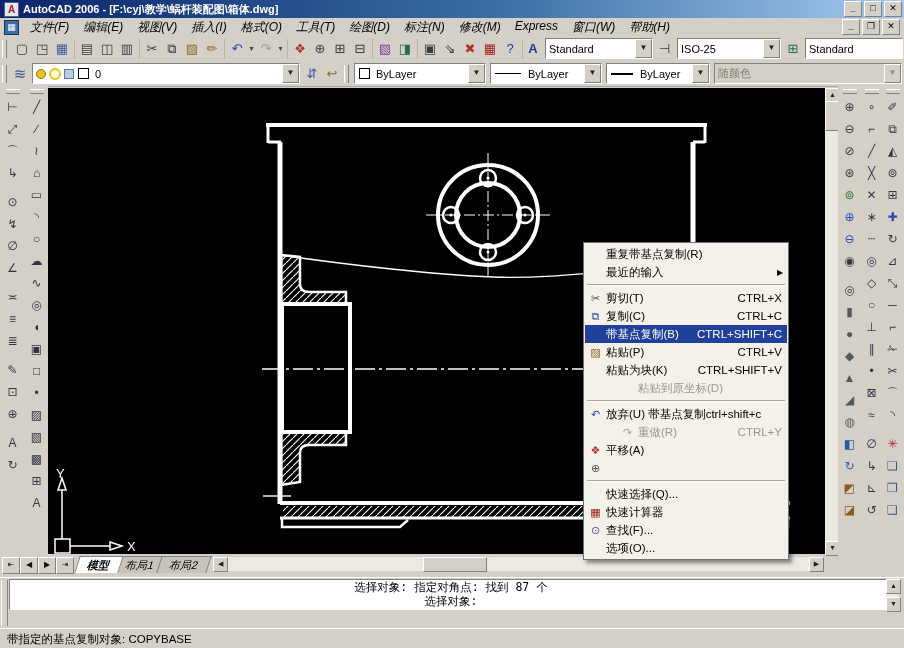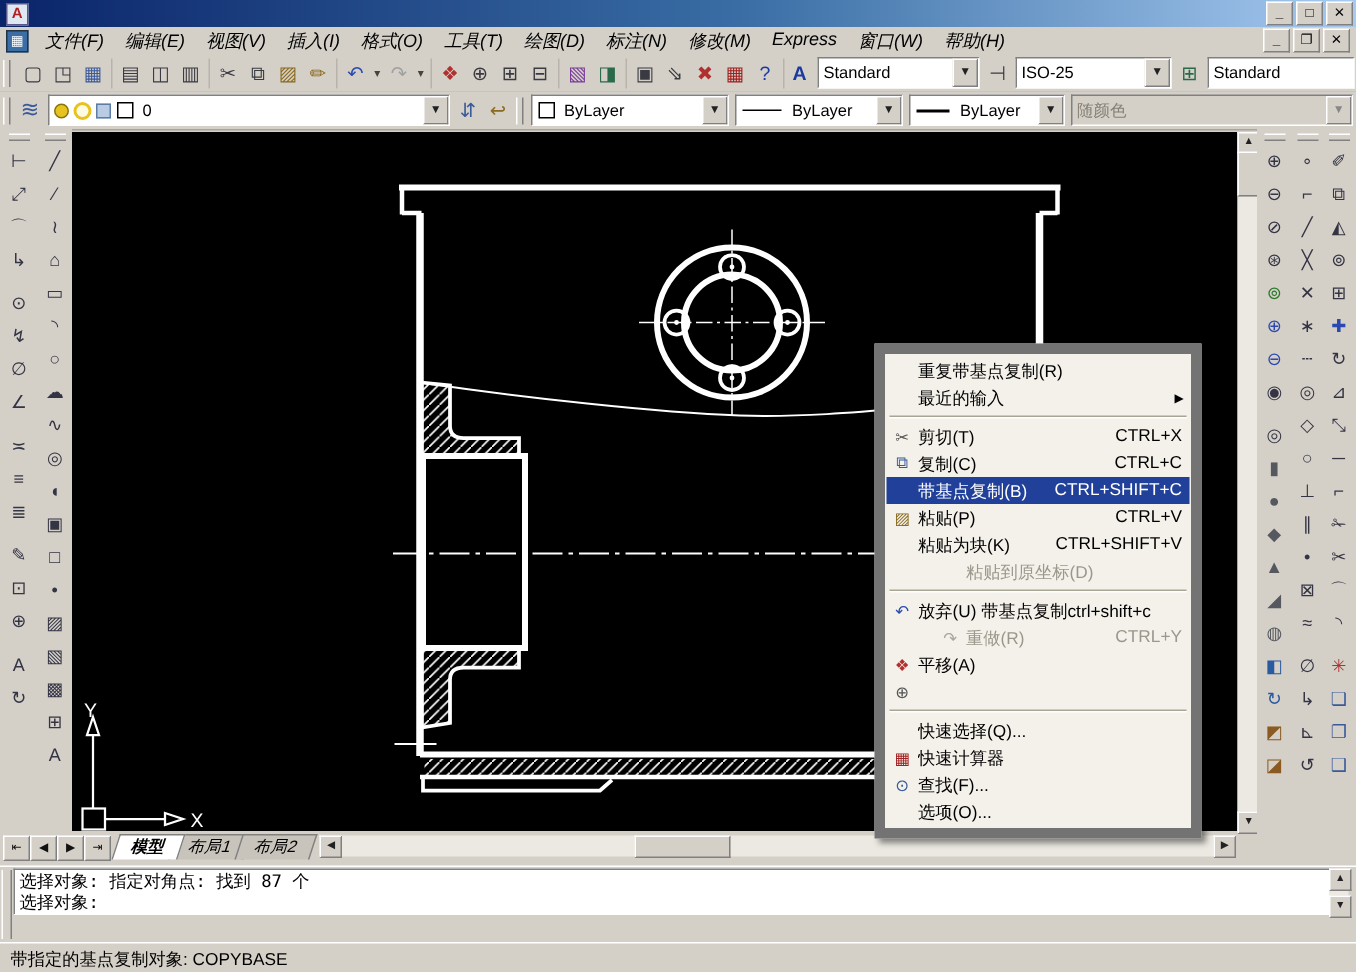--- a/index.html
+++ b/index.html
@@ -1,20 +1,20 @@
 <!DOCTYPE html>
 <html><head>
 <meta charset="utf-8">
 <style>
   html,body{margin:0;padding:0;background:#777;}
   #app{position:relative;width:904px;height:648px;background:#d4d0c8;
        font-family:"Liberation Sans","DejaVu Sans",sans-serif;font-size:12px;color:#000;
        overflow:hidden;user-select:none;}
   .raised{border:1px solid;border-color:#fff #808080 #808080 #fff;}
-  .sunken{border:1px solid;border-color:#808080 #fff #fff #808080;}
+  .sunken{border:1px solid;border-color:#808080 #fff #fff #808080;text-align:center;}
 
   
   #titlebar{position:absolute;left:0;top:0;width:904px;height:18px;
     background:linear-gradient(90deg,#0a246a 0%,#3a6ea5 55%,#a6caf0 100%);
     display:flex;align-items:center;color:#fff;font-weight:bold;font-size:11px;}
   #app-icon{width:13px;height:13px;margin:0 4px;background:#dfe7f2;color:#b02020;
     font-size:10px;font-weight:bold;text-align:center;line-height:13px;border:1px solid #5a5a8a;}
   .winbtn{width:16px;height:14px;margin-right:2px;background:#d4d0c8;color:#000;
     font-size:9px;line-height:13px;text-align:center;font-weight:bold;}
   #title-buttons{margin-left:auto;display:flex;}
@@ -58,22 +58,22 @@
   .vgrip{width:14px;height:3px;margin:3px 0 2px 0;border-top:1px solid #fff;border-bottom:1px solid #808080;}
   .vbtn{width:20px;height:22px;line-height:22px;text-align:center;font-size:12px;color:#343444;}
 
   #canvas{position:absolute;left:48px;top:88px;width:777px;height:466px;background:#000;}
   #vscroll{position:absolute;left:825px;top:88px;width:13px;height:466px;background:#ece9e2;}
   .sbtn{position:absolute;left:0;width:13px;height:13px;background:#d4d0c8;font-size:7px;
     text-align:center;line-height:12px;color:#222;}
   #vs-thumb{position:absolute;left:0;top:13px;width:13px;height:28px;background:#d4d0c8;}
 
   
-  #ctx{position:absolute;left:583px;top:229px;width:202px;background:#f3f1e9;
-    border:7px solid #737373;box-shadow:3px 3px 4px rgba(0,0,0,.45);padding:2px 1px;z-index:20;}
+  #ctx{position:absolute;left:583px;top:242px;width:202px;background:#f3f1e9;
+    border:1px solid #737373;box-shadow:3px 3px 4px rgba(0,0,0,.45);padding:2px 1px;z-index:20;}
   .ctx-item{height:18px;display:flex;align-items:center;font-size:11.5px;white-space:nowrap;}
   .ctx-icon{width:21px;text-align:center;font-size:11px;flex:none;}
   .ctx-label{flex:1;overflow:hidden;}
   .ctx-short{padding:0 5px 0 4px;flex:none;}
   .ctx-arrow{width:10px;font-size:8px;flex:none;}
   .ctx-item.hl{background:#21409a;color:#fff;}
   .ctx-item.dis{color:#9a978c;margin-left:32px;}
   .ctx-sep{height:0;border-top:1px solid #a9a595;border-bottom:1px solid #fff;margin:3px 2px;}
 
   
@@ -104,20 +104,21 @@
     border-top:1px solid #fff;display:flex;align-items:center;}
   #status-msg{padding-left:7px;font-size:11.5px;}
 </style>
 </head>
 <body>
 
 <div id="app">
 
   <div id="titlebar">
     <span id="app-icon">A</span>
+    <span>AutoCAD 2006 - [F:\cyj\教学\蜗杆装配图\箱体.dwg]</span>
     <span id="title-buttons">
       <span class="winbtn raised">_</span>
       <span class="winbtn raised">□</span>
       <span class="winbtn raised">✕</span>
     </span>
   </div>
 
   <div id="menubar">
     <span id="doc-icon">▦</span>
     <span id="menu-items" style="display:flex;font-style:italic;">

